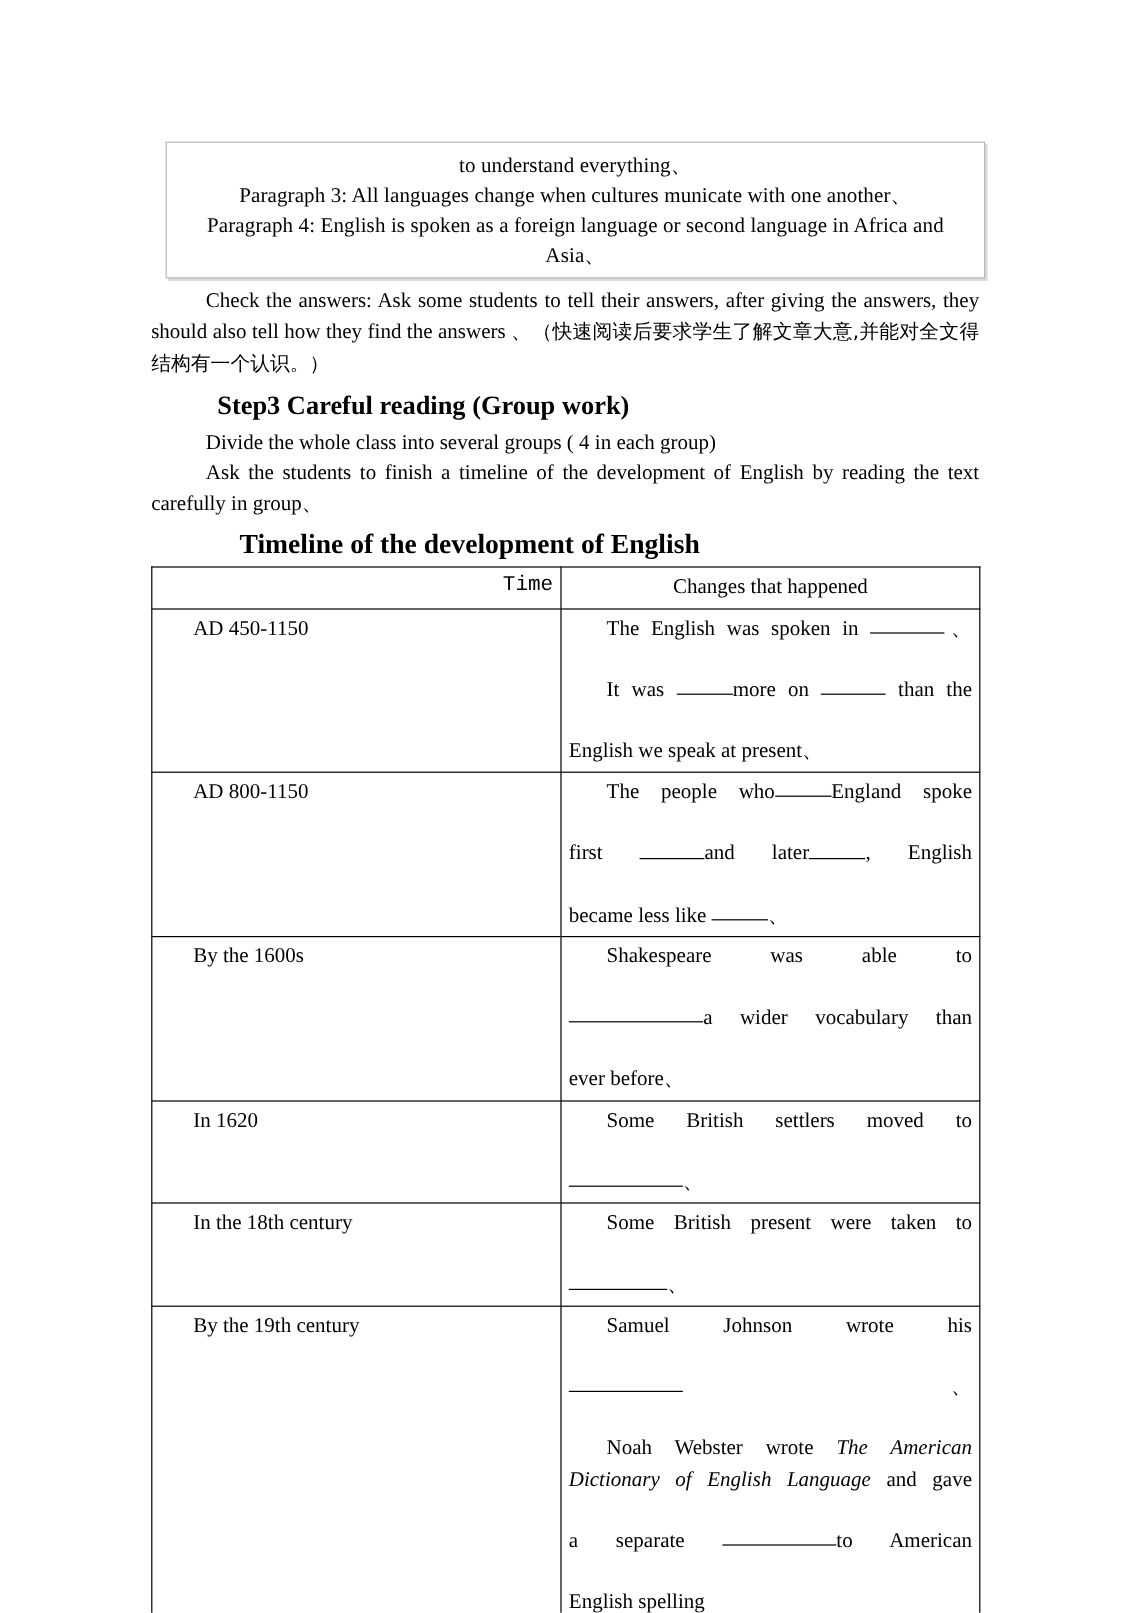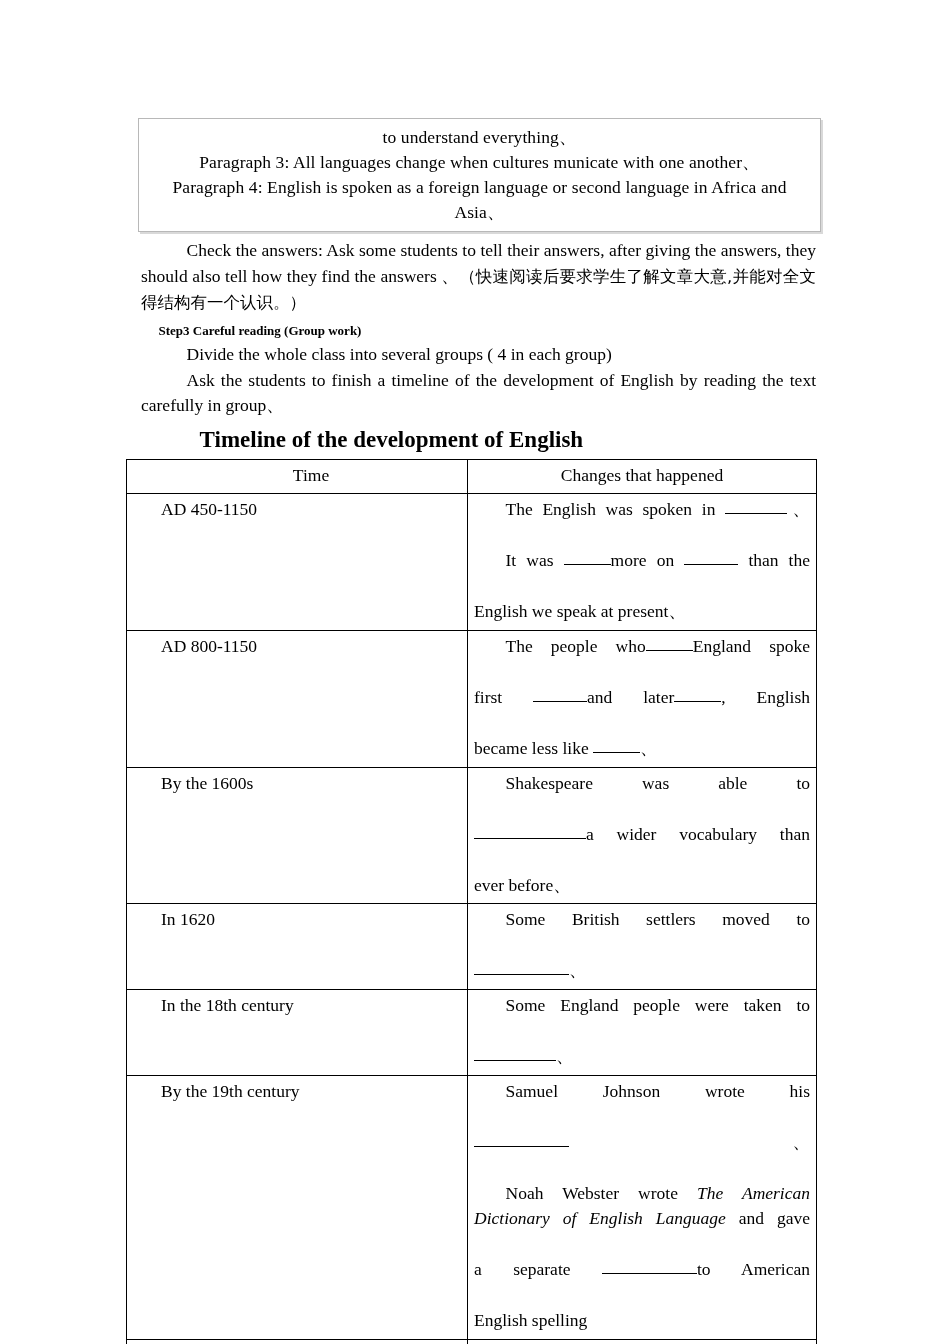--- a/index.html
+++ b/index.html
@@ -46,30 +46,30 @@
   }
 
   
   p.para {
     margin: 0;
     font-size: 17.5px;
     line-height: 1.47;
     text-align: justify;
     text-justify: inter-word;
   }
-  p.para.indent { text-indent: 2.6em; margin-left: 15px; }
+  p.para.indent { text-indent: 2.6em; }
   p.para.spaced { margin-top: 6px; }
   .cn {
     font-family: "DejaVu Sans", "Liberation Sans", sans-serif;
     font-size: 16.5px;
   }
 
   .step-head {
     margin: 5px 0 2px 0;
-    font-size: 13px;
+    font-size: 22px;
     font-weight: bold;
     text-indent: 2.5em;
     line-height: 1.5;
   }
 
   .table-title {
     margin: 4px 0 2px 0;
     font-size: 23px;
     font-weight: bold;
     text-indent: 3.2em;
@@ -94,21 +94,22 @@
   }
   table.timeline col.c-time { width: 341px; }
   table.timeline col.c-chg  { width: 349px; }
 
   td.time-cell {
     text-indent: 1.6em;
     text-align: left;
   }
   th.hdr-time {
     text-indent: 1.6em;
-    text-align: center;
+    text-align: right;
+    font-family: Liberation Mono, monospace;
   }
   th.hdr-chg {
     text-align: center;
   }
   td.chg-cell {
     text-align: justify;
     text-justify: inter-word;
     margin-top: 47px;
   }
   td.chg-cell .ln { text-indent: 1.8em; display: block; }
@@ -201,21 +202,21 @@
           <tr>
             <td class="time-cell">In 1620</td>
             <td class="chg-cell">
               <span class="ln jfull"><span>Some British settlers moved to</span></span>
               <span class="ln flush"><span class="bl bl-10">&nbsp;</span><span>、</span></span>
             </td>
           </tr>
           <tr>
             <td class="time-cell">In the 18th century</td>
             <td class="chg-cell">
-              <span class="ln jfull"><span>Some England people were taken to</span></span>
+              <span class="ln jfull"><span>Some British present were taken to</span></span>
               <span class="ln flush"><span class="bl bl-9">&nbsp;</span><span>、</span></span>
             </td>
           </tr>
           <tr>
             <td class="time-cell">By the 19th century</td>
             <td class="chg-cell">
               <span class="ln jfull"><span>Samuel Johnson wrote his</span></span>
               <span class="ln flush jfull"><span class="bl bl-10">&nbsp;</span><span>、</span></span>
               <span class="ln jfull"><span>Noah Webster wrote </span><span class="ital">The American Dictionary of English Language</span><span> and gave</span></span>
               <span class="ln flush jfull"><span>a separate </span><span class="bl bl-10">&nbsp;</span><span>to American</span></span>

